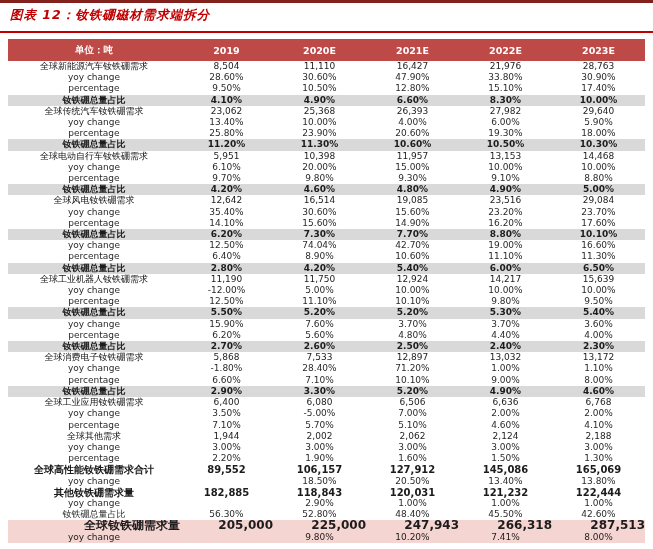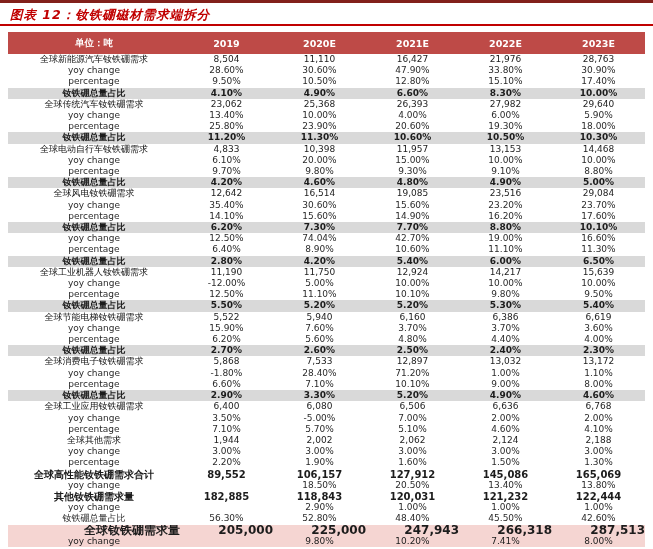--- a/index.html
+++ b/index.html
@@ -6,21 +6,21 @@
   body{
     width:653px;height:549px;overflow:hidden;background:#ffffff;
     font-family:"DejaVu Sans", sans-serif;
     -webkit-font-smoothing:antialiased;
   }
   .top-rule{height:3px;background:var(--dark-red,#82201b);}
   .fig-title{
     color:var(--title-red,#C00000);
     font-weight:bold;font-style:italic;
     font-size:12.5px;letter-spacing:1px;
-    padding:4px 10px 0 10px;
+    padding:4px 10px 7px 10px;
   }
   .title-rule{height:2px;background:var(--title-red,#C00000);margin-bottom:6px;}
   table{
     border-collapse:collapse;table-layout:fixed;
     width:637px;margin:0 8px;
   }
   col.c-label{width:27%;}
   col.c-data{width:14.6%;}
   thead th{
     background:var(--header-bg,#BE4A47);
@@ -126,21 +126,21 @@
       <tr class="row-share">
     <td class="label">钕铁硼总量占比</td>
   <td class="val">11.20%</td>
         <td class="val">11.30%</td>
         <td class="val">10.60%</td>
         <td class="val">10.50%</td>
         <td class="val">10.30%</td>
       </tr>
       <tr class="row-group">
     <td class="label">全球电动自行车钕铁硼需求</td>
-  <td class="val">4,833</td>
+  <td class="val">5,951</td>
         <td class="val">10,398</td>
         <td class="val">11,957</td>
         <td class="val">13,153</td>
         <td class="val">14,468</td>
       </tr>
       <tr class="row-sub">
     <td class="label">yoy change</td>
   <td class="val">6.10%</td>
         <td class="val">20.00%</td>
         <td class="val">15.00%</td>
@@ -243,28 +243,20 @@
         <td class="val">9.80%</td>
         <td class="val">9.50%</td>
       </tr>
       <tr class="row-share">
     <td class="label">钕铁硼总量占比</td>
   <td class="val">5.50%</td>
         <td class="val">5.20%</td>
         <td class="val">5.20%</td>
         <td class="val">5.30%</td>
         <td class="val">5.40%</td>
-      </tr>
-      <tr class="row-group">
-    <td class="label">全球节能电梯钕铁硼需求</td>
-  <td class="val">5,522</td>
-        <td class="val">5,940</td>
-        <td class="val">6,160</td>
-        <td class="val">6,386</td>
-        <td class="val">6,619</td>
       </tr>
       <tr class="row-sub">
     <td class="label">yoy change</td>
   <td class="val">15.90%</td>
         <td class="val">7.60%</td>
         <td class="val">3.70%</td>
         <td class="val">3.70%</td>
         <td class="val">3.60%</td>
       </tr>
       <tr class="row-sub">

